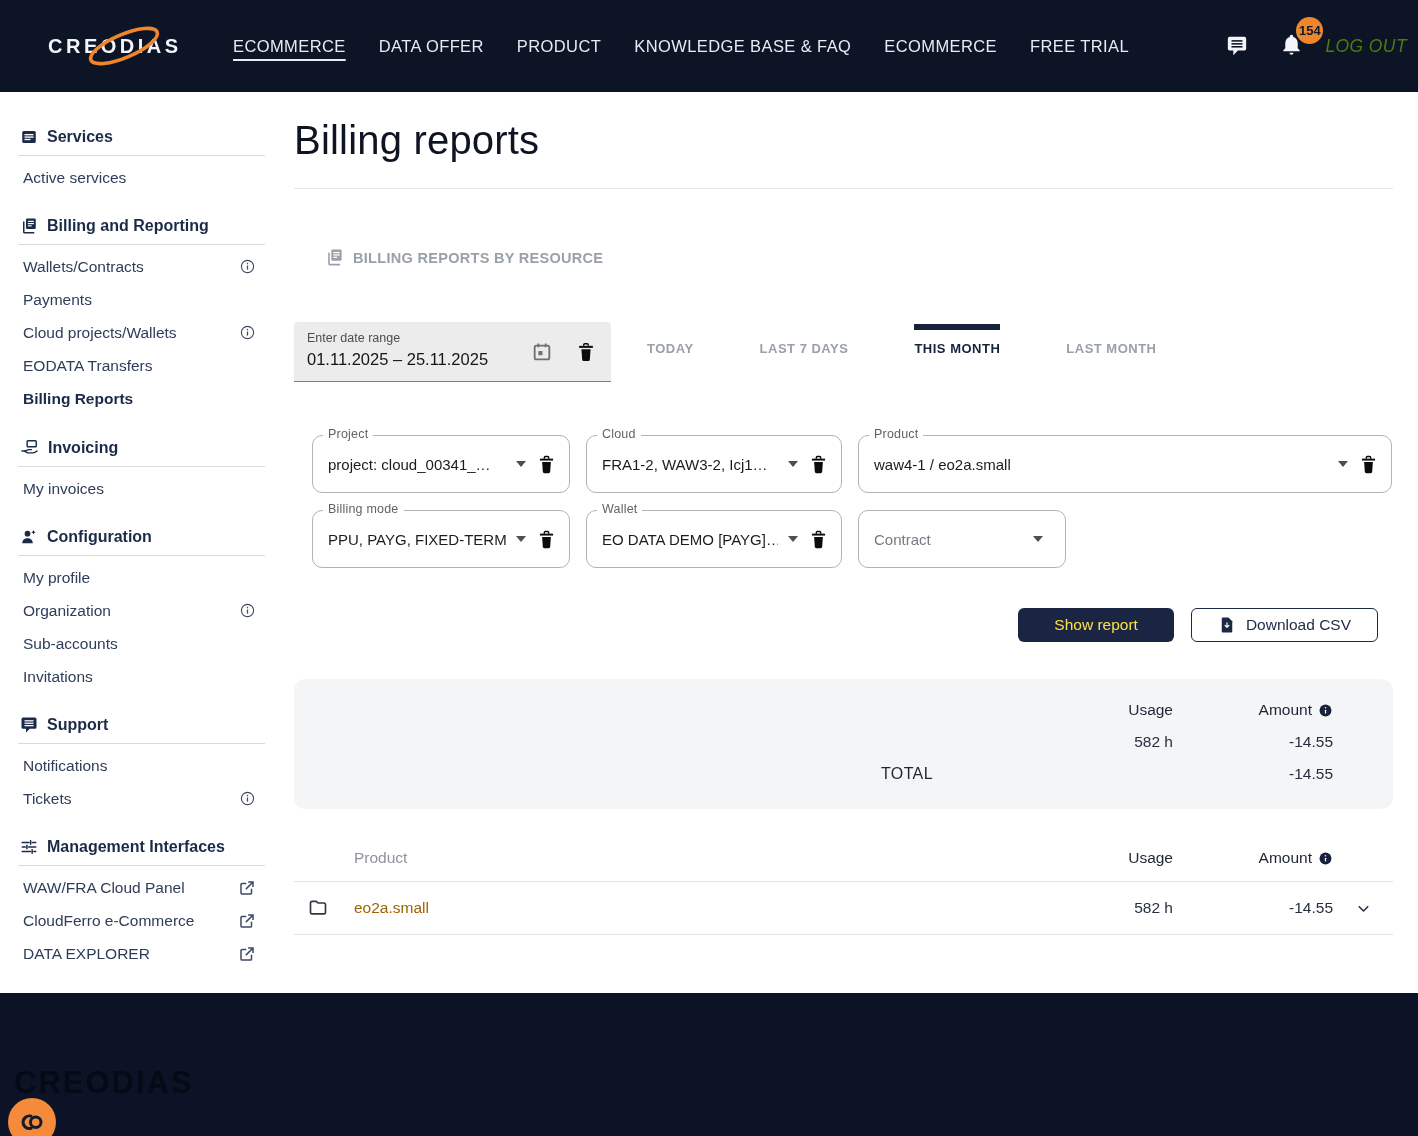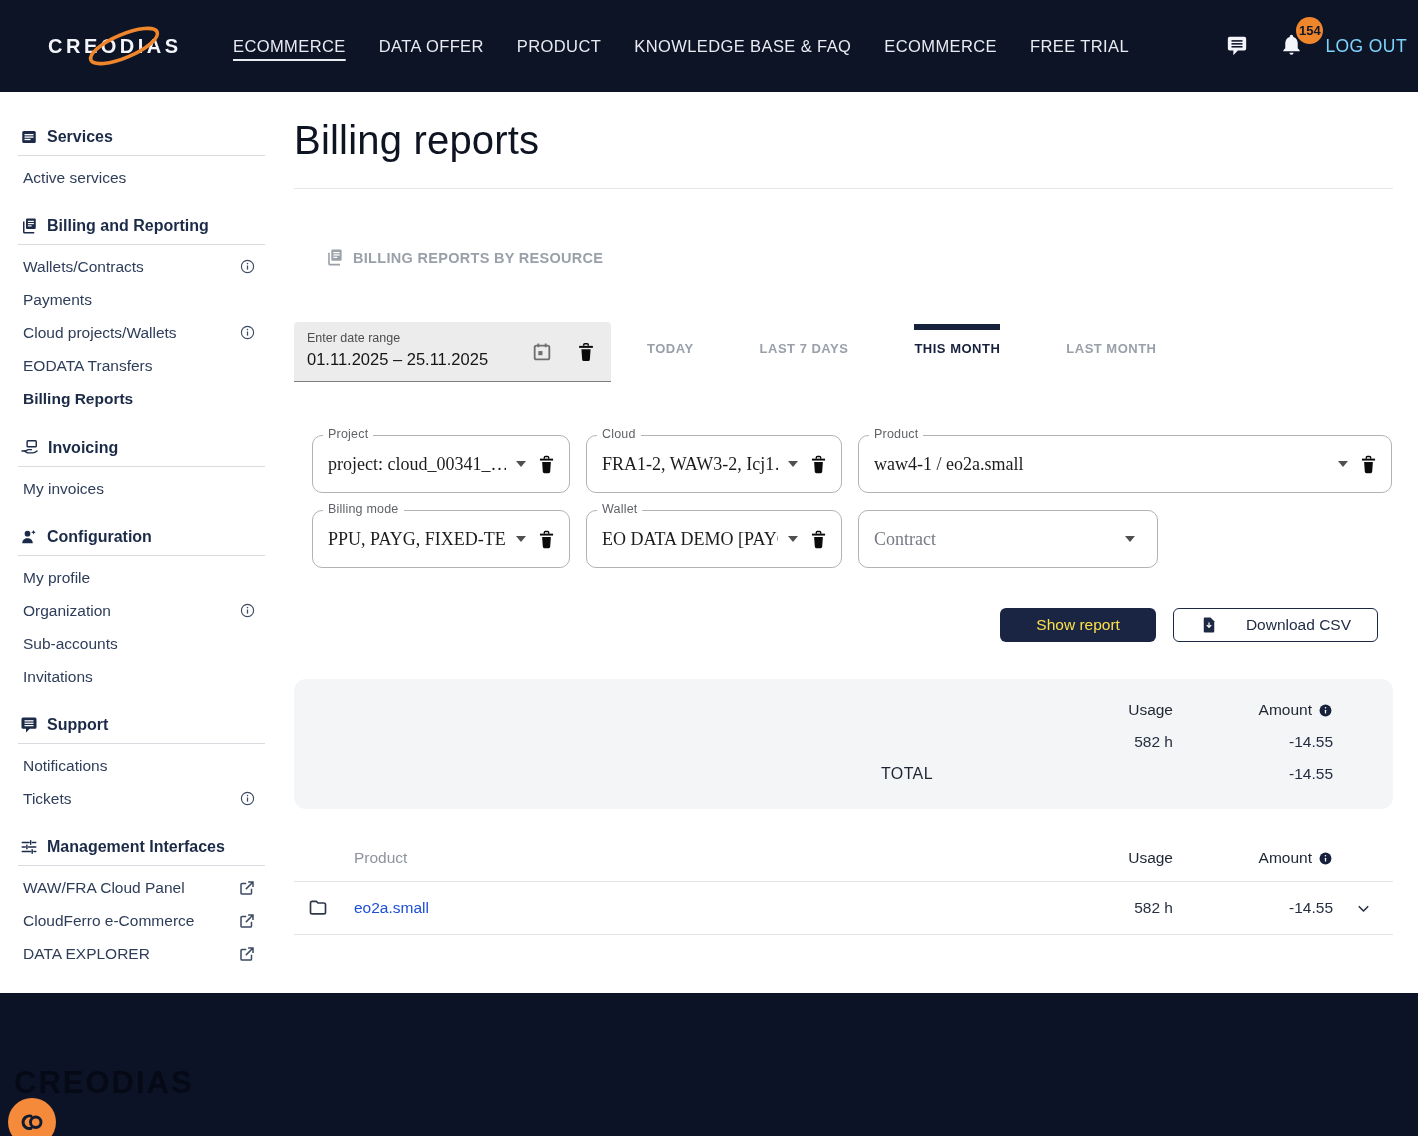--- a/index.html
+++ b/index.html
@@ -11,21 +11,21 @@
   .logo { position: relative; width: 122px; height: 46px; display: flex; align-items: center; cursor: pointer; }
   .logo-text { color: #f3f5fa; font-size: 20px; font-weight: 600; letter-spacing: 3.5px; z-index: 1; }
   .logo-swoosh { position: absolute; left: 28px; top: -2px; z-index: 2; pointer-events: none; }
   .nav-menu { display: flex; gap: 33px; margin-left: 63px; align-items: center; }
   .nav-item { color: #e8ebf2; font-size: 16.5px; font-weight: 500; letter-spacing: 0.4px; text-decoration: none; cursor: pointer; white-space: nowrap; }
   .nav-item.active { text-decoration: underline; text-underline-offset: 7px; text-decoration-thickness: 1.5px; }
   .nav-right { margin-left: auto; display: flex; align-items: center; }
   .nav-iconbtn { width: 24px; height: 24px; cursor: pointer; display: flex; align-items: center; }
   .bell-wrap { position: relative; margin-left: 30px; }
   .nav-badge { position: absolute; top: -16px; left: 16px; min-width: 27px; height: 27px; border-radius: 50%; background: #f0862c; color: #10182b; font-size: 13px; font-weight: 700; display: flex; align-items: center; justify-content: center; }
-  .logout { color: #7dd3fc; font-size: 17.5px; letter-spacing: 0.4px; margin-left: 22px; cursor: pointer; }
+  .logout { color: #4d7c0f; font-size: 17.5px; letter-spacing: 0.4px; margin-left: 22px; cursor: pointer; font-style: italic; }
 
   
   .main-row { display: flex; height: 901px; overflow: hidden; background: #fff; }
 
   
   .sidebar { width: 280px; padding: 36px 0 0 18px; flex: 0 0 280px; }
   .section { margin-bottom: 23px; }
   .section-head { display: flex; gap: 9px; align-items: center; padding-left: 2px; }
   .section-head svg { flex: 0 0 auto; }
   .section-title { font-size: 16px; font-weight: 700; color: #1b2a47; }
@@ -55,45 +55,45 @@
   .quickranges { display: flex; gap: 66px; margin-left: 36px; margin-top: 2px; }
   .qr { display: flex; flex-direction: column; cursor: pointer; }
   .qr-bar { height: 6px; width: 100%; background: transparent; }
   .qr.active .qr-bar { background: #16213c; }
   .qr-label { margin-top: 11px; font-size: 13px; font-weight: 600; letter-spacing: 0.5px; color: #9aa0a9; white-space: nowrap; }
   .qr.active .qr-label { color: #16213c; font-weight: 700; }
 
   .filters { display: grid; grid-template-columns: 258px 256px 534px; column-gap: 16px; row-gap: 17px; margin: 53px 0 0 18px; }
   .field { position: relative; height: 58px; border: 1px solid #b3b3b3; border-radius: 10px; display: flex; align-items: center; padding: 0 12px 0 15px; background: #fff; cursor: pointer; }
   .field-label { position: absolute; top: -9px; left: 10px; background: #fff; padding: 0 5px; font-size: 12.5px; color: #5f6368; letter-spacing: 0.2px; }
-  .field-value { flex: 1; font-size: 18px; color: #1c1c1c; white-space: nowrap; overflow: hidden; font-family: Liberation Serif, serif; }
+  .field-value { flex: 1; font-size: 15px; color: #1c1c1c; white-space: nowrap; overflow: hidden; }
   .field-value.placeholder { color: #757a84; }
   .field-arrow { width: 0; height: 0; border-left: 5.5px solid transparent; border-right: 5.5px solid transparent; border-top: 6.5px solid #4f4f4f; margin: 0 10px; flex: 0 0 auto; }
   .field-trash { display: flex; cursor: pointer; flex: 0 0 auto; }
-  .field.contract { width: 300px; }
+  .field.contract { width: 208px; }
 
   .actions { display: flex; justify-content: flex-end; gap: 17px; margin-top: 40px; padding-right: 15px; }
   .btn-primary { background: #1a2543; color: #fde047; border: none; border-radius: 6px; font-size: 15.5px; padding: 8px 36px; cursor: pointer; font-family: inherit; }
-  .btn-outline { background: #fff; color: #1d2843; border: 1.5px solid #1d2843; border-radius: 6px; font-size: 15.5px; padding: 6px 26px; display: flex; align-items: center; gap: 28px; cursor: pointer; font-family: inherit; }
+  .btn-outline { background: #fff; color: #1d2843; border: 1.5px solid #1d2843; border-radius: 6px; font-size: 15.5px; padding: 6px 26px; display: flex; align-items: center; gap: 10px; cursor: pointer; font-family: inherit; }
 
   .summary-card { margin-top: 37px; background: #f4f5f7; border-radius: 12px; padding: 22px 60px 26px 24px; display: grid; grid-template-columns: 1fr 240px 160px; row-gap: 14px; align-items: center; }
   .sum-h { font-size: 15.5px; color: #1e2533; text-align: right; }
   .sum-h.amount { display: flex; justify-content: flex-end; align-items: center; gap: 6px; }
   .sum-v { font-size: 15.5px; color: #262e41; text-align: right; }
   .sum-total { font-size: 16px; color: #1e2533; text-align: right; letter-spacing: 0.4px; }
 
   .ptable { margin-top: 26px; }
   .pt-grid { display: grid; grid-template-columns: 48px 1fr 240px 160px 60px; align-items: center; }
   .pt-head { height: 46px; }
   .pt-head .pt-product { font-size: 15.5px; color: #8d929c; padding-left: 12px; }
   .pt-h { font-size: 15.5px; color: #1e2533; text-align: right; }
   .pt-h.amount { display: flex; justify-content: flex-end; align-items: center; gap: 6px; }
   .pt-row { height: 54px; border-top: 1px solid #e2e4e8; border-bottom: 1px solid #e2e4e8; cursor: pointer; }
   .pt-row .cell-folder { display: flex; justify-content: center; }
-  .pt-row .cell-product { font-size: 15.5px; color: #1d4ed8; padding-left: 12px; }
+  .pt-row .cell-product { font-size: 15.5px; color: #a16207; padding-left: 12px; }
   .pt-row .cell-num { font-size: 15.5px; color: #262e41; text-align: right; }
   .pt-row .cell-chevron { display: flex; justify-content: center; }
 
   
   .footer { height: 143px; background: #0d1326; padding: 72px 0 0 14px; position: relative; }
   .footer-wordmark { font-size: 31px; font-weight: 600; letter-spacing: 2px; color: #060a16; }
   .fab { position: absolute; left: 8px; top: 1098px; width: 48px; height: 48px; border-radius: 50%; background: #f58a3a; display: flex; align-items: center; justify-content: center; cursor: pointer; z-index: 5; border: none; }
 </style>
 </head>
 <body>

